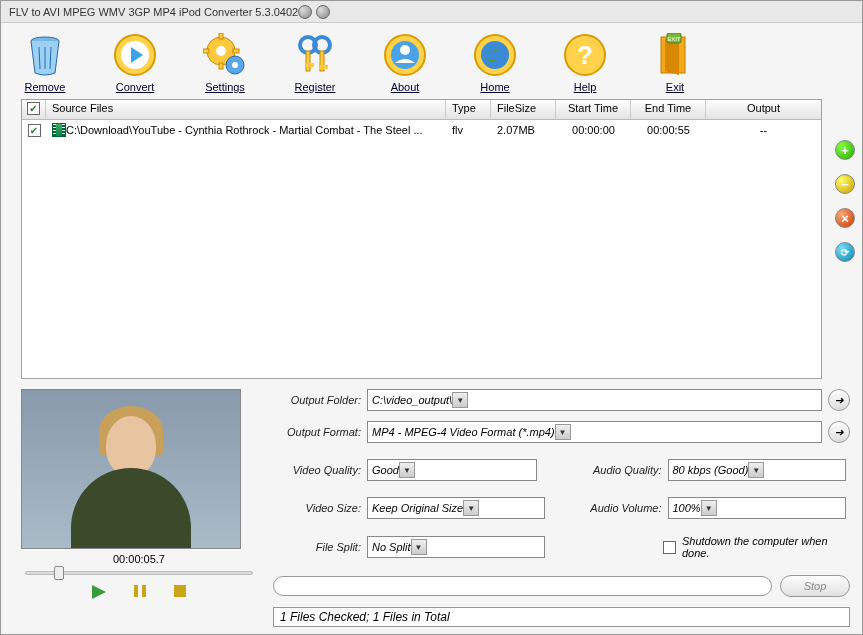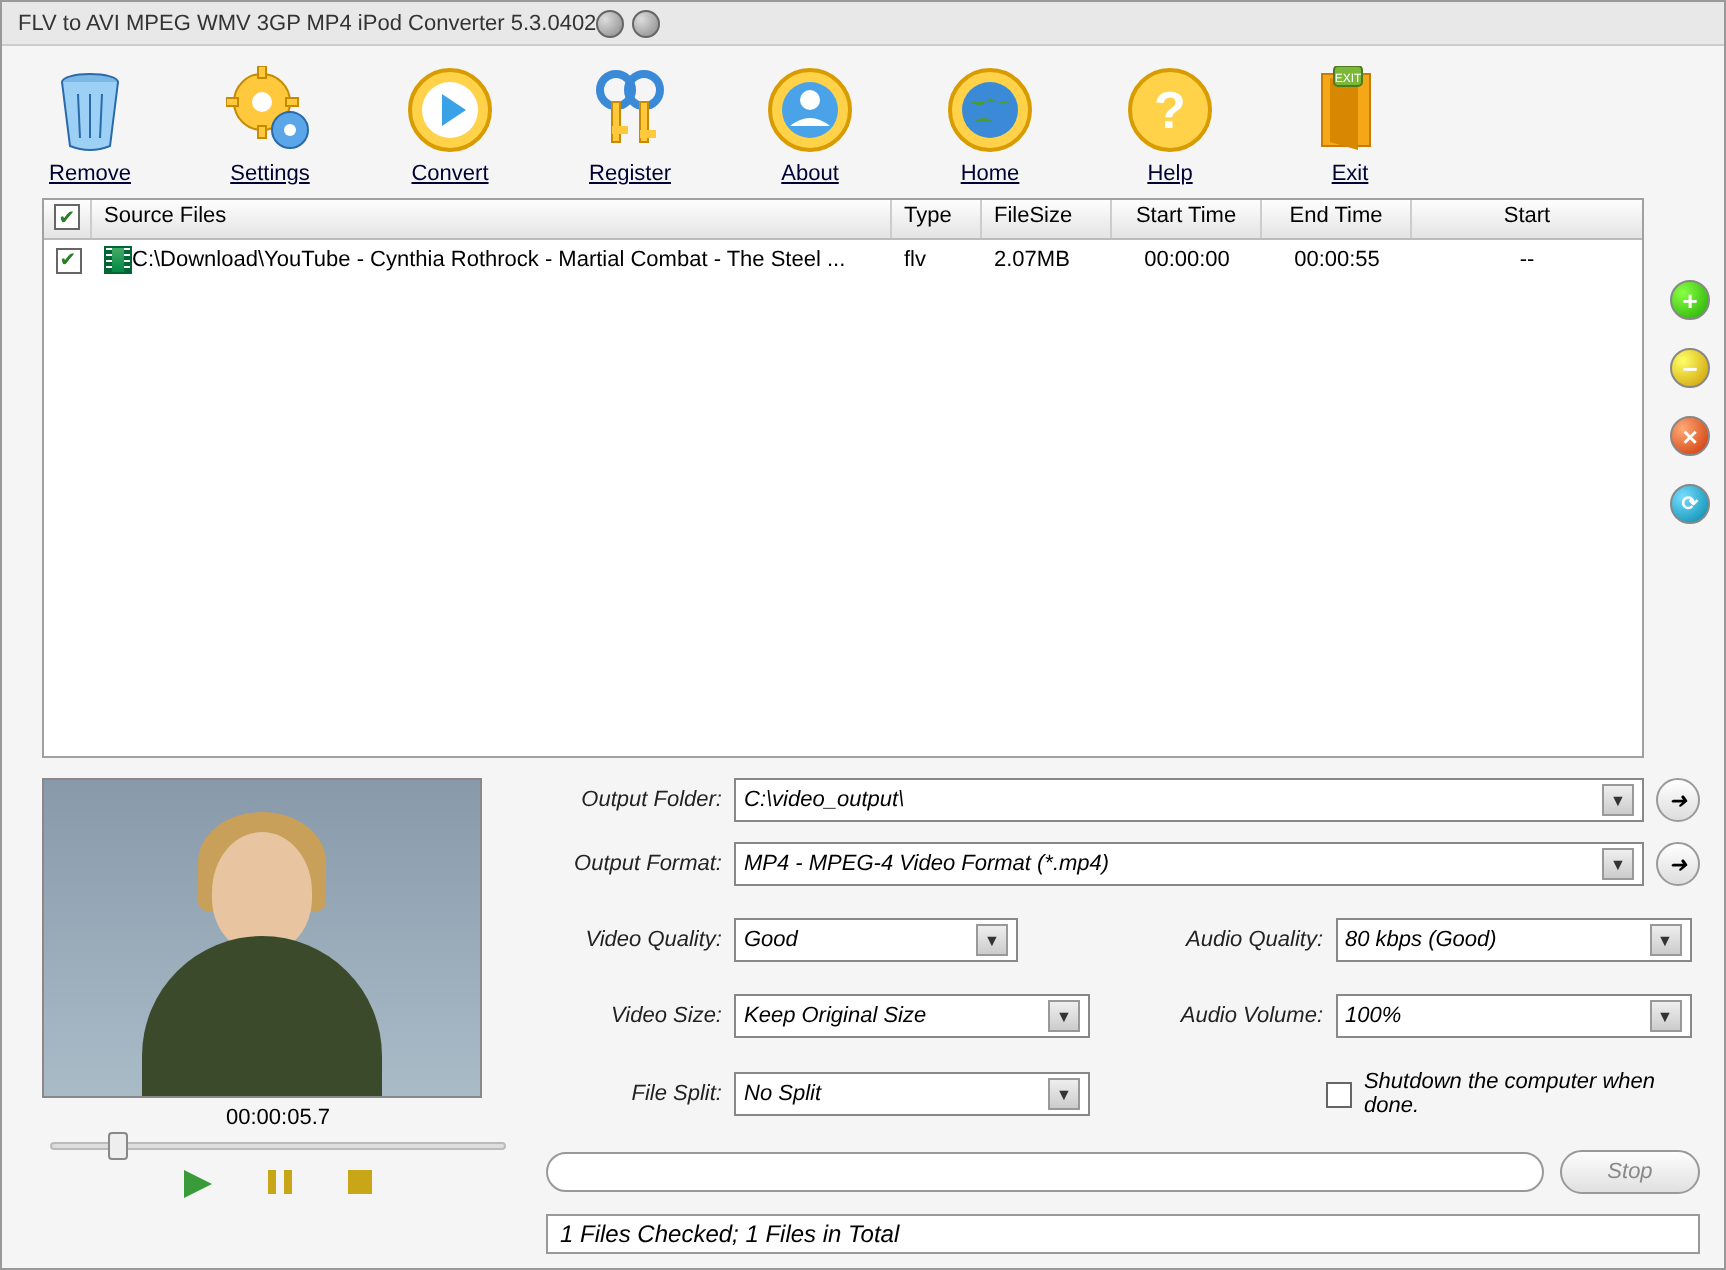--- a/index.html
+++ b/index.html
@@ -180,21 +180,21 @@
 
 .settings-pane { flex:1;font-style:italic; }
 .srow{
   display:flex; align-items:center; margin-bottom:10px; gap:6px;
 }
 .srow .lbl{ width:88px; text-align:right; color:#222; font-size:11px;}
 .srow .lbl2{ width:88px; text-align:right; color:#222; font-size:11px;}
 .selectbox, .textbox{
   height:22px; border:1px solid #888; background:#fff;
   font-size:11px; padding:2px 4px;
-  display:flex; align-items:center; justify-content:space-between;
+  display:flex; align-items:center; 
 }
 .selectbox{ cursor:pointer;}
 .dd-arrow{
   width:16px;height:16px;background:linear-gradient(#eee,#ccc);
   border:1px solid #999; display:flex;align-items:center;justify-content:center;
   font-size:8px; color:#333;
 }
 .round-btn{
   width:22px;height:22px;border-radius:50%;
   border:1px solid #999; background:linear-gradient(#fff,#ddd);
@@ -238,20 +238,30 @@
     <span class="icon">
       <svg width="40" height="44" viewBox="0 0 40 44">
         <ellipse cx="20" cy="8" rx="14" ry="4" fill="#7bb8e8" stroke="#2a6aa8"></ellipse>
         <path d="M6 8 L10 40 Q20 44 30 40 L34 8" fill="#9dd0f5" stroke="#2a6aa8"></path>
         <line x1="14" y1="14" x2="15" y2="36" stroke="#2a6aa8"></line>
         <line x1="20" y1="14" x2="20" y2="36" stroke="#2a6aa8"></line>
         <line x1="26" y1="14" x2="25" y2="36" stroke="#2a6aa8"></line>
       </svg>
     </span>
     <span class="label">Remove</span>
+  </div>
+  <div class="tbitem">
+    <span class="icon">
+      <svg width="44" height="44" viewBox="0 0 44 44">
+        <circle cx="22" cy="22" r="20" fill="#ffd24a" stroke="#d89b00" stroke-width="2"></circle>
+        <circle cx="22" cy="22" r="14" fill="#fff"></circle>
+        <path d="M18 14 L30 22 L18 30 Z" fill="#3aa3e8"></path>
+      </svg>
+    </span>
+    <span class="label">Convert</span>
   </div>
   <div class="tbitem">
     <span class="icon">
       <svg width="44" height="44" viewBox="0 0 44 44">
         <circle cx="18" cy="18" r="14" fill="#ffc83d" stroke="#c88a00"></circle>
         <circle cx="18" cy="18" r="5" fill="#fff"></circle>
         <g fill="#ffc83d" stroke="#c88a00">
           <rect x="16" y="0" width="4" height="6"></rect>
             <rect x="16" y="30" width="4" height="6"></rect>
           <rect x="0" y="16" width="6" height="4"></rect>
@@ -259,30 +269,20 @@
         </g>
         <circle cx="32" cy="32" r="9" fill="#5aa6e8" stroke="#2a6aa8"></circle>
         <circle cx="32" cy="32" r="3" fill="#fff"></circle>
       </svg>
     </span>
     <span class="label">Settings</span>
   </div>
   <div class="tbitem">
     <span class="icon">
       <svg width="44" height="44" viewBox="0 0 44 44">
-        <circle cx="22" cy="22" r="20" fill="#ffd24a" stroke="#d89b00" stroke-width="2"></circle>
-        <circle cx="22" cy="22" r="14" fill="#fff"></circle>
-        <path d="M18 14 L30 22 L18 30 Z" fill="#3aa3e8"></path>
-      </svg>
-    </span>
-    <span class="label">Convert</span>
-  </div>
-  <div class="tbitem">
-    <span class="icon">
-      <svg width="44" height="44" viewBox="0 0 44 44">
         <circle cx="15" cy="12" r="8" fill="none" stroke="#3a8ad8" stroke-width="4"></circle>
         <circle cx="29" cy="12" r="8" fill="none" stroke="#3a8ad8" stroke-width="4"></circle>
         <rect x="13" y="18" width="4" height="20" fill="#ffc83d" stroke="#c88a00"></rect>
         <rect x="27" y="18" width="4" height="20" fill="#ffc83d" stroke="#c88a00"></rect>
         <rect x="13" y="30" width="8" height="4" fill="#ffc83d"></rect>
         <rect x="27" y="32" width="8" height="4" fill="#ffc83d"></rect>
       </svg>
     </span>
     <span class="label">Register</span>
   </div>
@@ -330,21 +330,21 @@
 </div>
 
 <div class="filelist-wrap">
   <div class="fl-header">
     <div class="col chk"><span class="cb">✔</span></div>
     <div class="col src">Source Files</div>
     <div class="col type">Type</div>
     <div class="col size">FileSize</div>
     <div class="col st">Start Time</div>
     <div class="col et">End Time</div>
-    <div class="col status">Start</div>
+    <div class="col status">Output</div>
   </div>
   <div class="fl-row">
     <div class="col chk"><span class="cb">✔</span></div>
     <div class="col src">
         <span class="film-icon"></span>
         <span>C:\Download\YouTube - Cynthia Rothrock - Martial Combat - The Steel ...</span>
       </div>
     <div class="col type">flv</div>
     <div class="col size">2.07MB</div>
     <div class="col st">00:00:00</div>
@@ -409,21 +409,21 @@
       <div class="selectbox" style="flex:1">
         <span>MP4 - MPEG-4 Video Format (*.mp4)</span>
         <span class="dd-arrow">▼</span>
       </div>
       <div class="round-btn">➜</div>
     </div>
 
     <div class="srow two-col">
       <div class="colA">
         <span class="lbl">Video Quality:</span>
-        <div class="selectbox" style="width:142px">
+        <div class="selectbox" style="width:170px">
           <span>Good</span>
           <span class="dd-arrow">▼</span>
         </div>
       </div>
       <div class="colA">
         <span class="lbl2">Audio Quality:</span>
         <div class="selectbox" style="width:178px">
           <span>80  kbps (Good)</span>
           <span class="dd-arrow">▼</span>
         </div>

